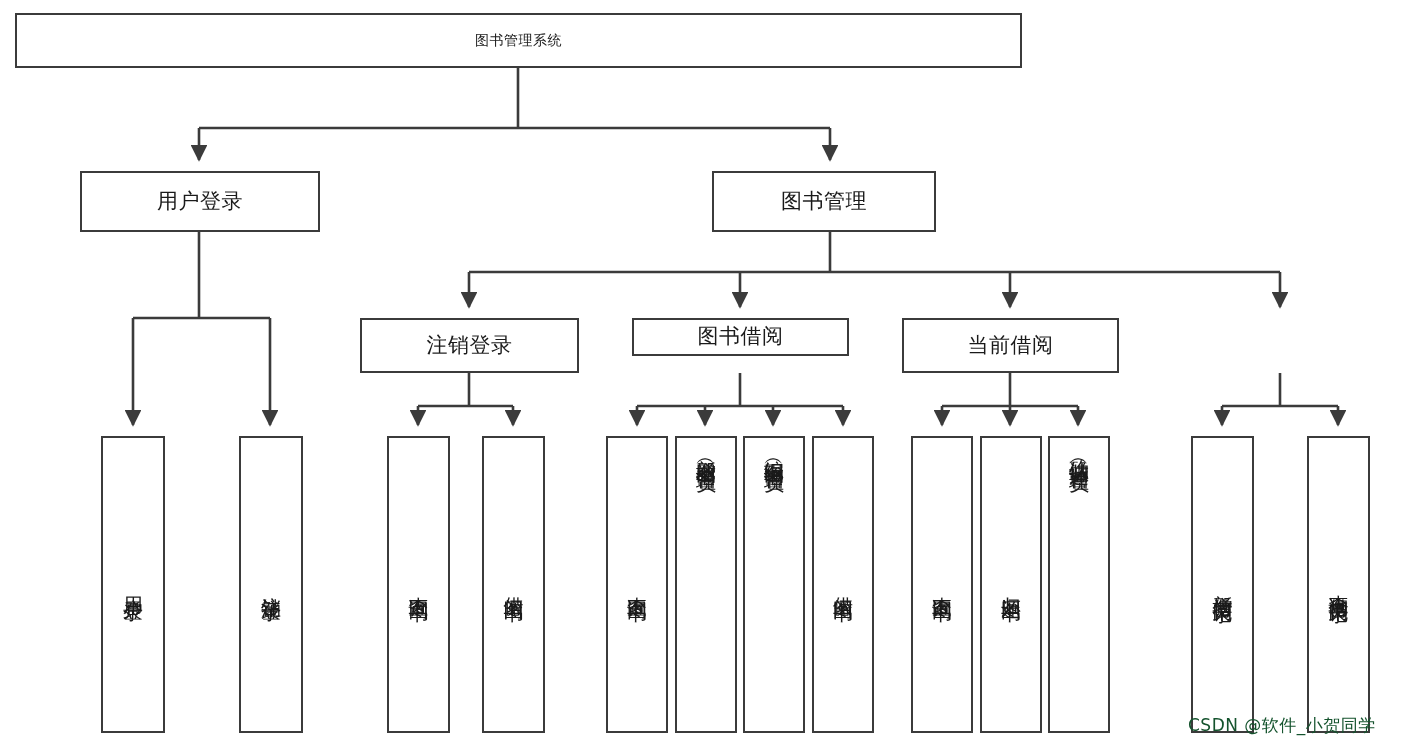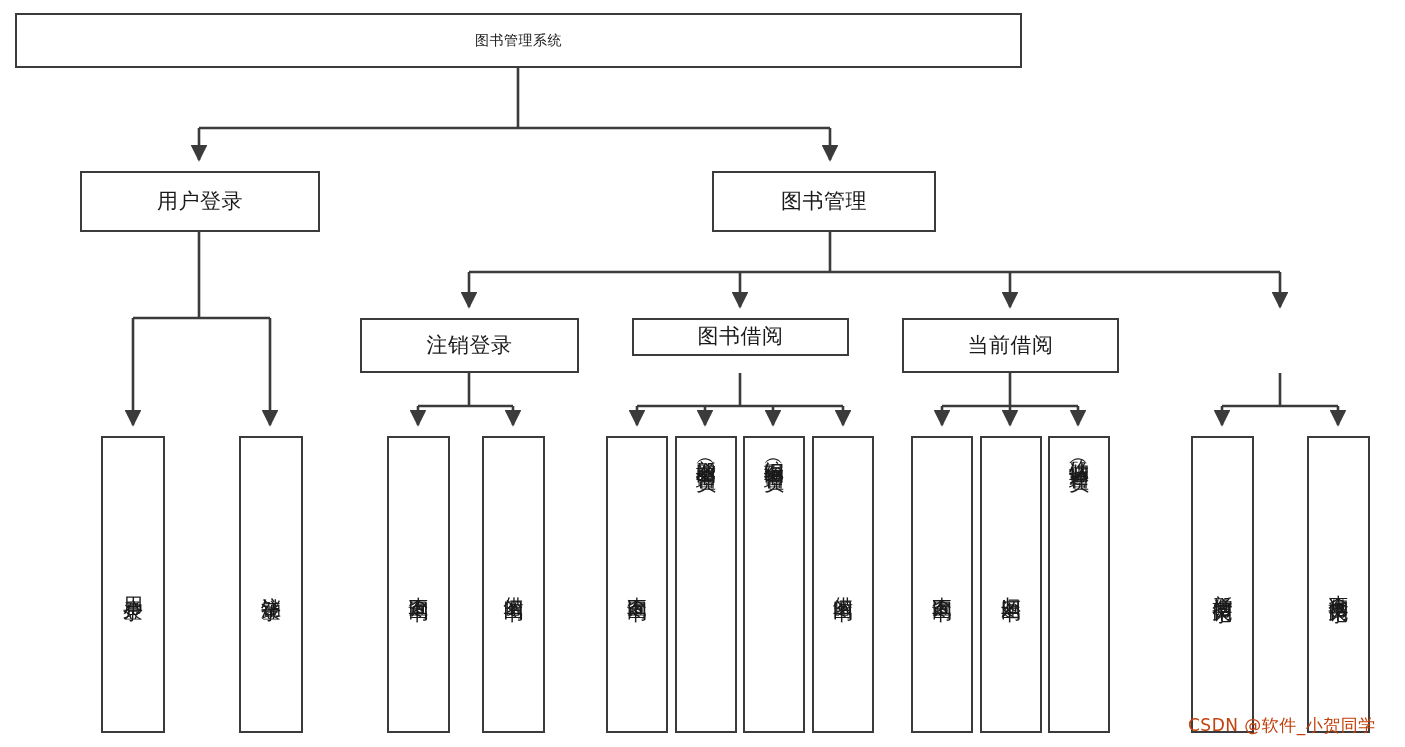--- a/index.html
+++ b/index.html
@@ -63,21 +63,21 @@
     left:0;top:0;
     width:1405px;height:747px;
     pointer-events:none;
   }
   
   #watermark{
     position:absolute;
     left:1188px;
     top:714px;
     font-size:17px;
-    color:#c2410c;
+    color:#14532d;
     letter-spacing:0.5px;
     white-space:nowrap;
     font-family:"DejaVu Sans","Liberation Sans",sans-serif;
   }
 </style>
 </head>
 <body>
 
 <div id="canvas">
 

